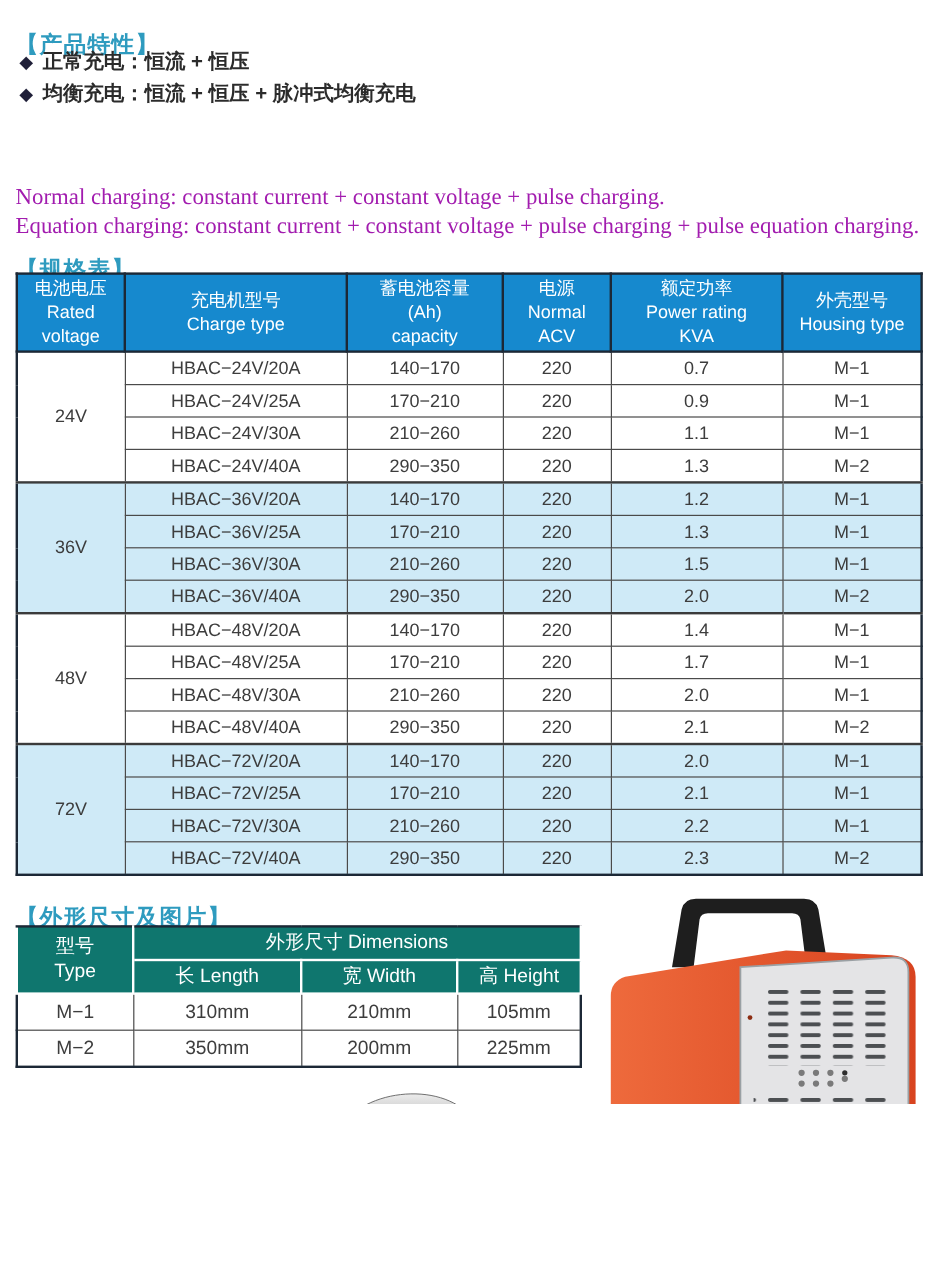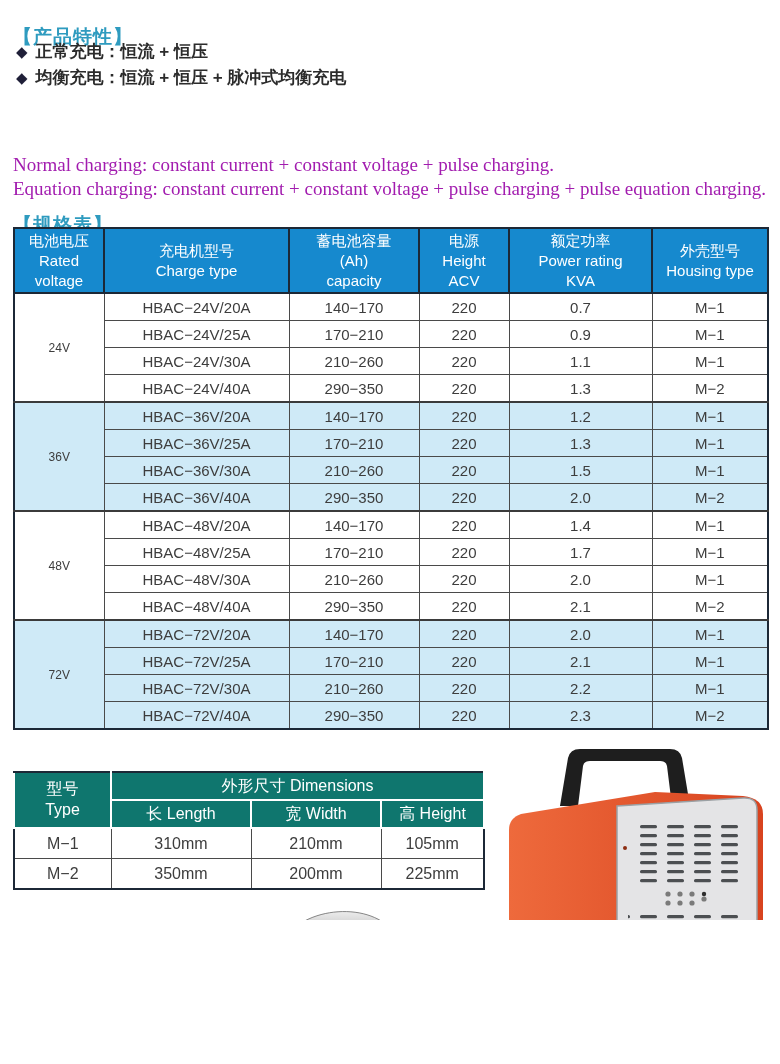--- a/index.html
+++ b/index.html
@@ -20,21 +20,21 @@
 
   
   table.spec{position:absolute;left:13px;top:227px;width:754px;border-collapse:collapse;
              table-layout:fixed;font-size:15px;color:#3d3d3d;}
   table.spec th{background:#1689ce;color:#fff;font-weight:400;white-space:pre-line;
                 line-height:1.32;height:56px;border:2px solid #1c2836;padding:2px 0;font-size:15px;}
   table.spec td{border:1px solid #4a4a4a;text-align:center;height:26px;padding:0;background:#fff;}
   table.spec{border:2px solid #1c2836;}
   table.spec tr.g-blue td{background:#cfeaf7;}
   table.spec tr.gstart td{border-top:2px solid #3b3b3b;margin-left:19px;}
-  table.spec td.vcell{font-size:12px;}
+  table.spec td.vcell{font-size:15px;}
 
   
   table.dims{position:absolute;left:13px;top:771px;width:470px;border-collapse:collapse;
              table-layout:fixed;font-size:16px;color:#3d3d3d;}
   table.dims{border:2px solid #1c2836;}
   table.dims th{background:#0f766e;color:#fff;font-weight:400;white-space:pre-line;
                 line-height:1.3;border:2px solid #ffffff;font-size:16px;padding:1px 0;height:24px;}
   table.dims th.outer{border-top:2px solid #1c2836;}
   table.dims td{border:1px solid #4a4a4a;text-align:center;height:27px;background:#fff;}
 
@@ -75,21 +75,21 @@
       <tr>
         <th>电池电压
 Rated
 voltage</th>
         <th>充电机型号
 Charge type</th>
         <th>蓄电池容量
 (Ah)
 capacity</th>
         <th>电源
-Height
+Normal
 ACV</th>
         <th>额定功率
 Power rating
 KVA</th>
         <th>外壳型号
 Housing type</th>
       </tr>
     </thead>
     <tbody>
       <tr>
@@ -207,20 +207,21 @@
       <tr class="g-blue">
         <td>HBAC−72V/40A</td>
         <td>290−350</td>
         <td>220</td>
         <td>2.3</td>
         <td>M−2</td>
       </tr>
     </tbody>
   </table>
 
+  <h2 class="sec-title dims-sec-title">【外形尺寸及图片】</h2>
 
   <table class="dims">
     <colgroup>
         <col style="width:97px">
         <col style="width:140px">
         <col style="width:130px">
         <col style="width:103px">
       </colgroup>
     <thead>
       <tr>

